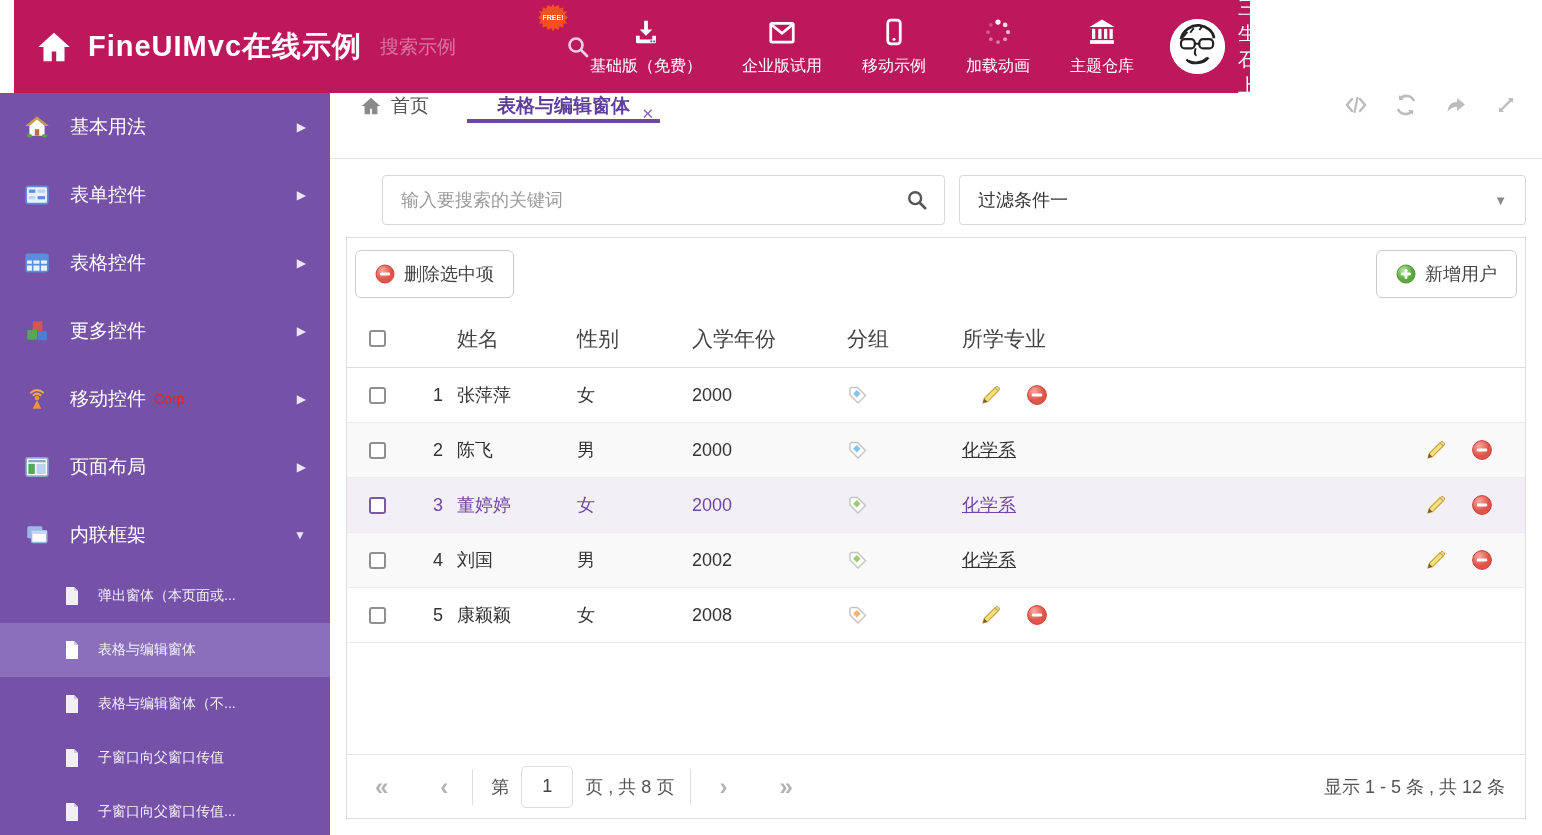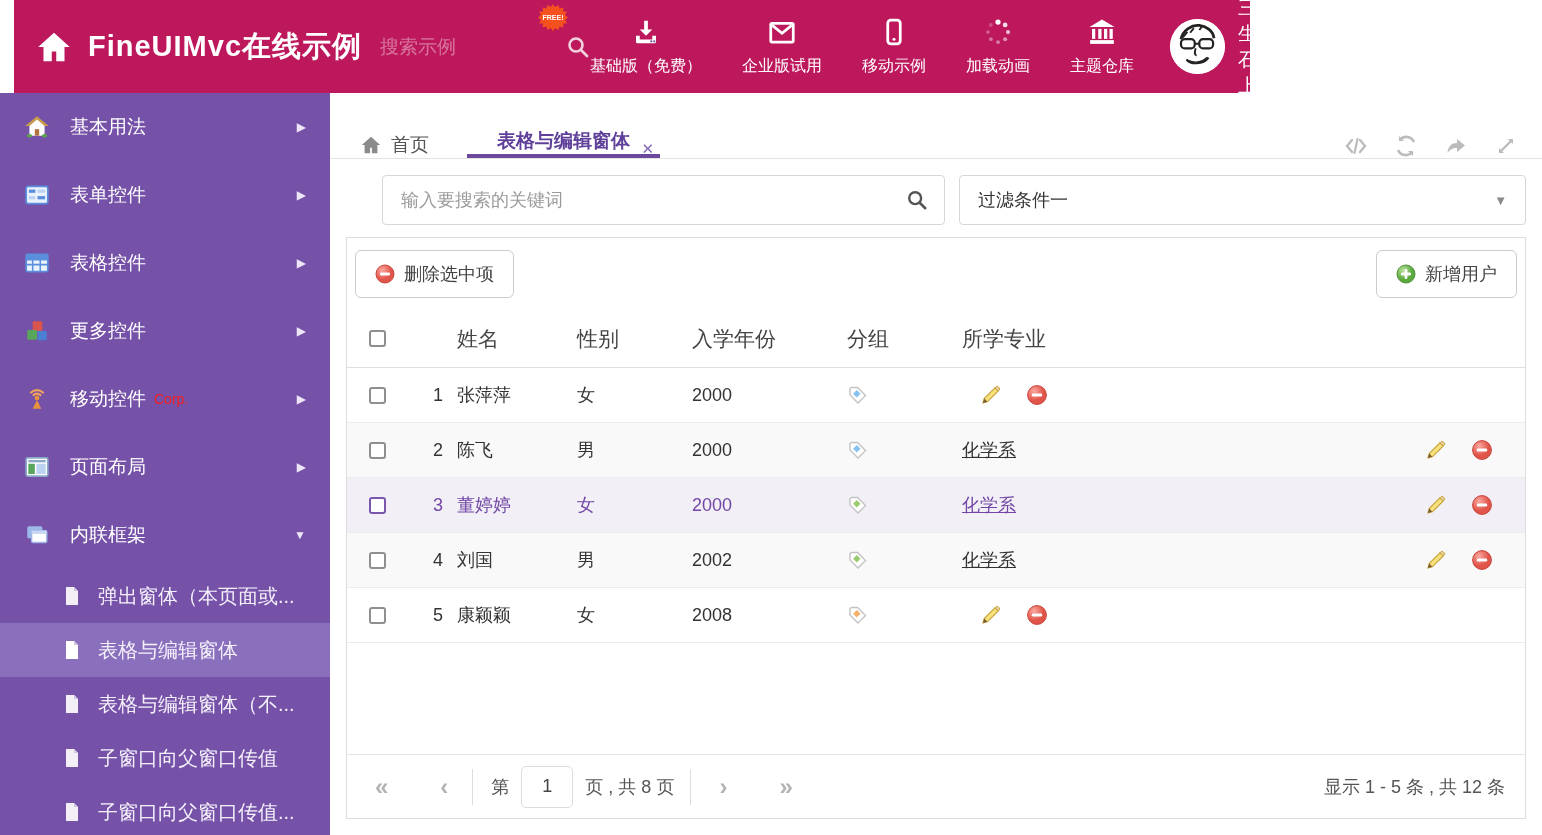--- a/index.html
+++ b/index.html
@@ -25,27 +25,27 @@
   .avatar{width:55px;height:55px;border-radius:50%;background:#fff;overflow:hidden;flex:0 0 auto;}
   .user-name{font-size:19px;}
   .caret{font-size:11px;color:#fff;}
 
   
   .sidebar{position:absolute;top:93px;left:0;width:330px;height:742px;background:#7551a8;overflow:hidden;}
   .side-item{height:68px;display:flex;align-items:center;padding:0 24px;color:#fff;font-size:19px;cursor:pointer;}
   .side-icon{width:26px;height:26px;margin-right:20px;flex:0 0 auto;}
   .side-arrow{margin-left:auto;font-size:12px;color:#ece6f6;}
   .corp{color:#f51f1f;font-size:14px;margin-left:8px;}
-  .side-sub{height:54px;display:flex;align-items:center;padding-left:62px;color:#f4f0fa;font-size:20px;cursor:pointer;white-space:nowrap;}
+  .side-sub{height:54px;display:flex;align-items:center;padding-left:62px;color:#f4f0fa;font-size:14px;cursor:pointer;white-space:nowrap;}
   .side-sub.active{background:#8a6fbd;}
   .sub-icon{width:20px;height:20px;margin-right:16px;flex:0 0 auto;}
 
   
   .main{position:absolute;top:93px;left:330px;width:1212px;height:742px;background:#fff;display:flex;flex-direction:column;}
-  .tabbar{height:66px;border-bottom:1px solid #e4e4e4;display:flex;align-items:flex-end;padding:0 14px;}
+  .tabbar{height:66px;border-bottom:1px solid #e4e4e4;display:flex;align-items:flex-start;padding:0 14px;}
   .tab{display:flex;align-items:center;gap:9px;padding:0 16px;font-size:19px;color:#555;cursor:pointer;}
   .tab svg{width:22px;height:22px;}
   .tab.active{margin-left:22px;padding:0 30px;color:#5e3f99;font-weight:bold;border-bottom:4px solid #6b4a9e;position:relative;}
   .tab-close{position:absolute;top:12px;right:6px;font-size:15px;font-weight:bold;color:#8568b5;cursor:pointer;}
   .tab-tools{margin-left:auto;display:flex;align-items:center;gap:26px;padding-right:10px;}
   .tool-icon{width:24px;height:24px;color:#bcbcbc;cursor:pointer;}
 
   .content{flex:1;padding:16px;display:flex;flex-direction:column;gap:12px;overflow:hidden;}
   .filter-row{display:flex;gap:14px;height:50px;flex:0 0 auto;}
   .search-box{flex:1;border:1px solid #d7d7d7;border-radius:4px;display:flex;align-items:center;padding:0 16px;margin-left:36px;}

